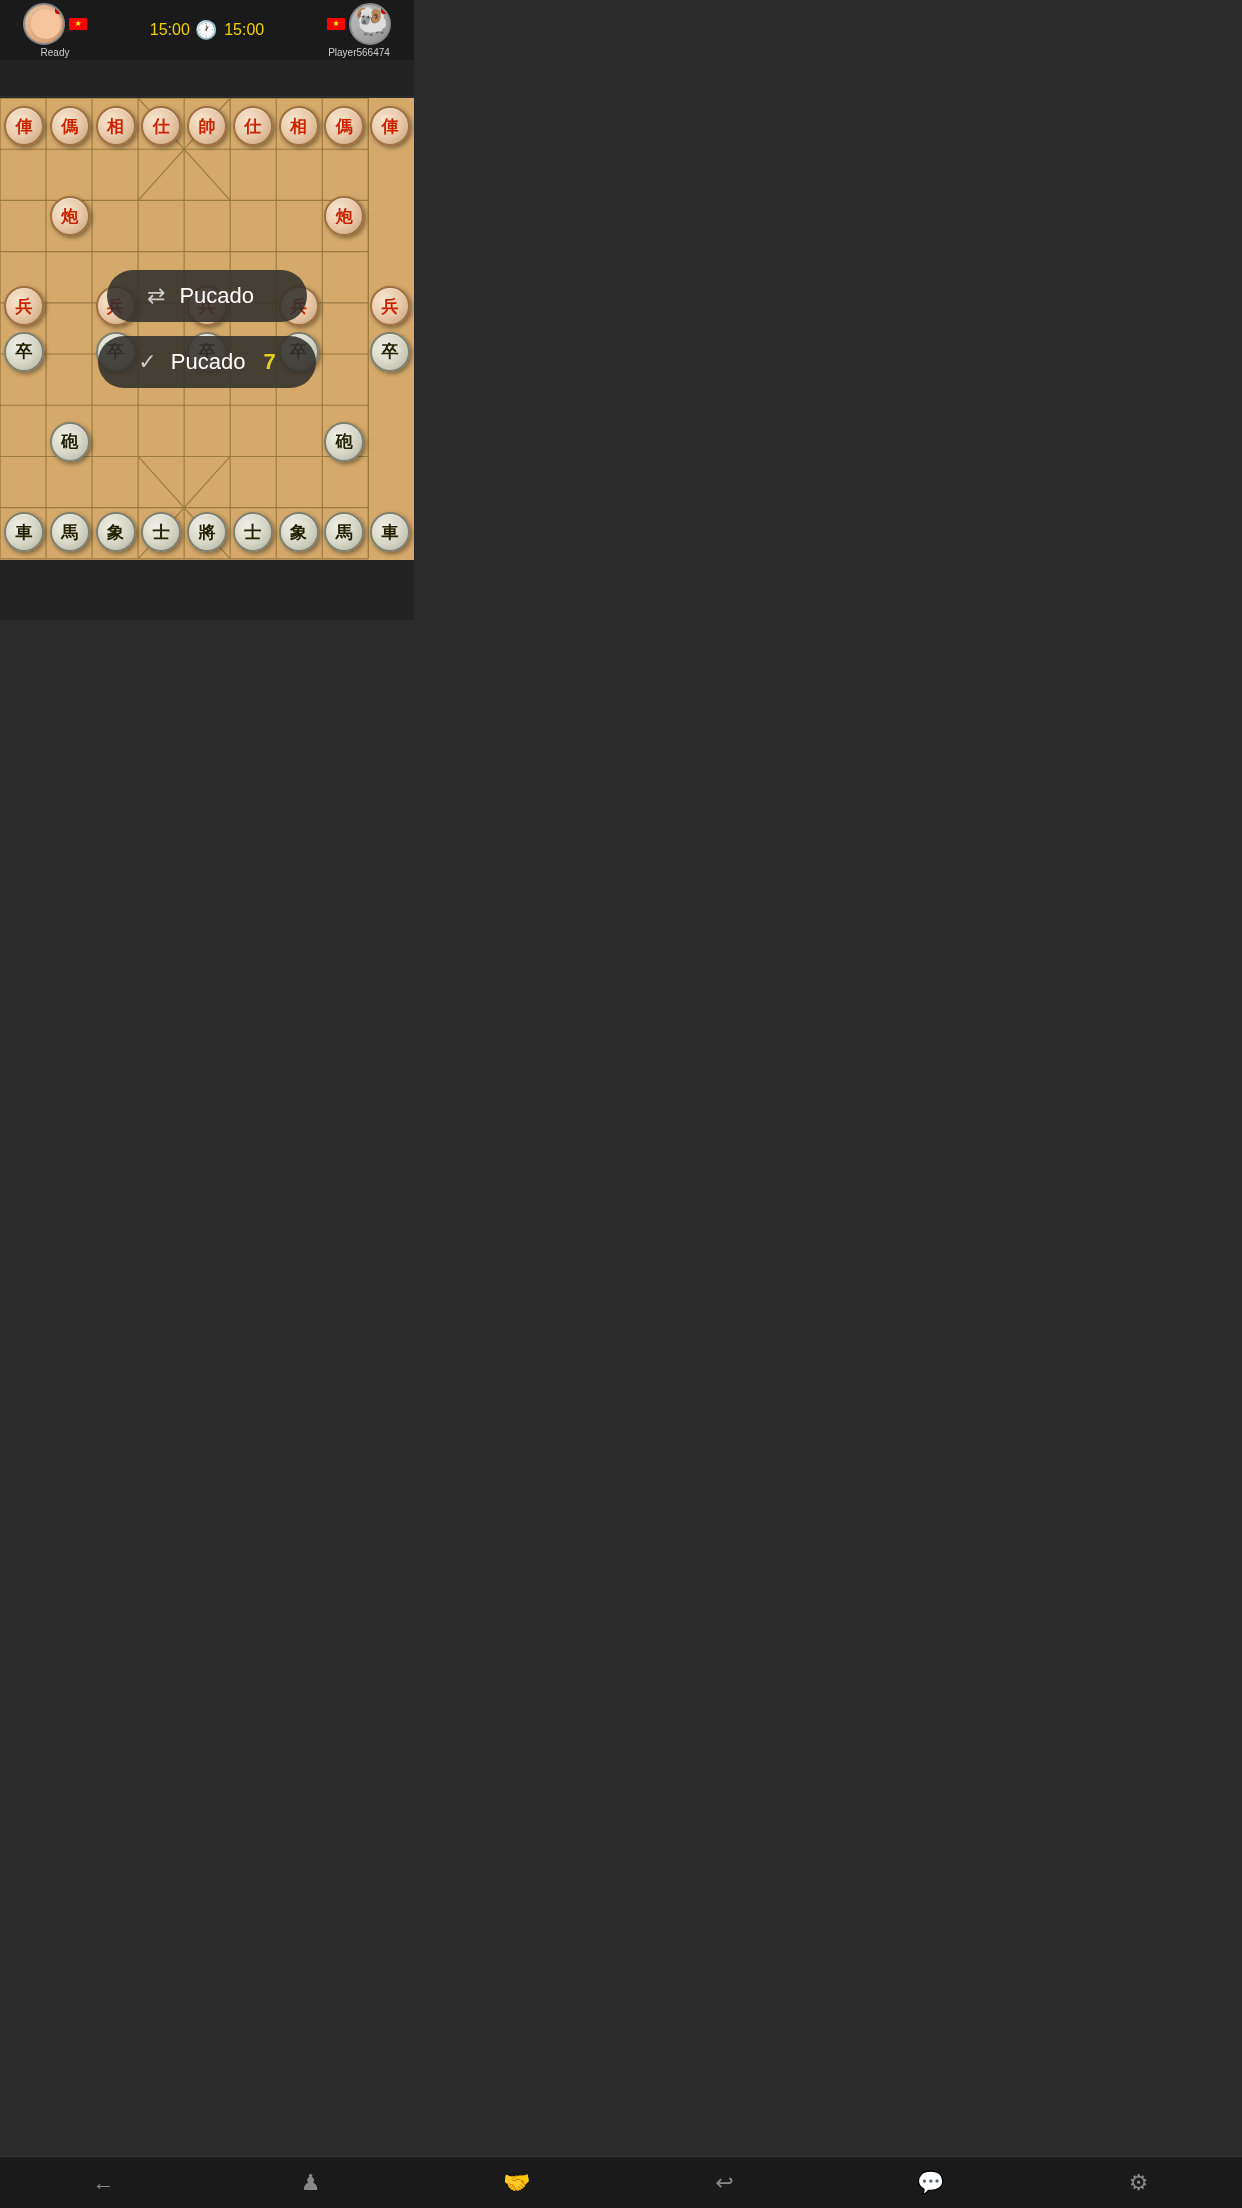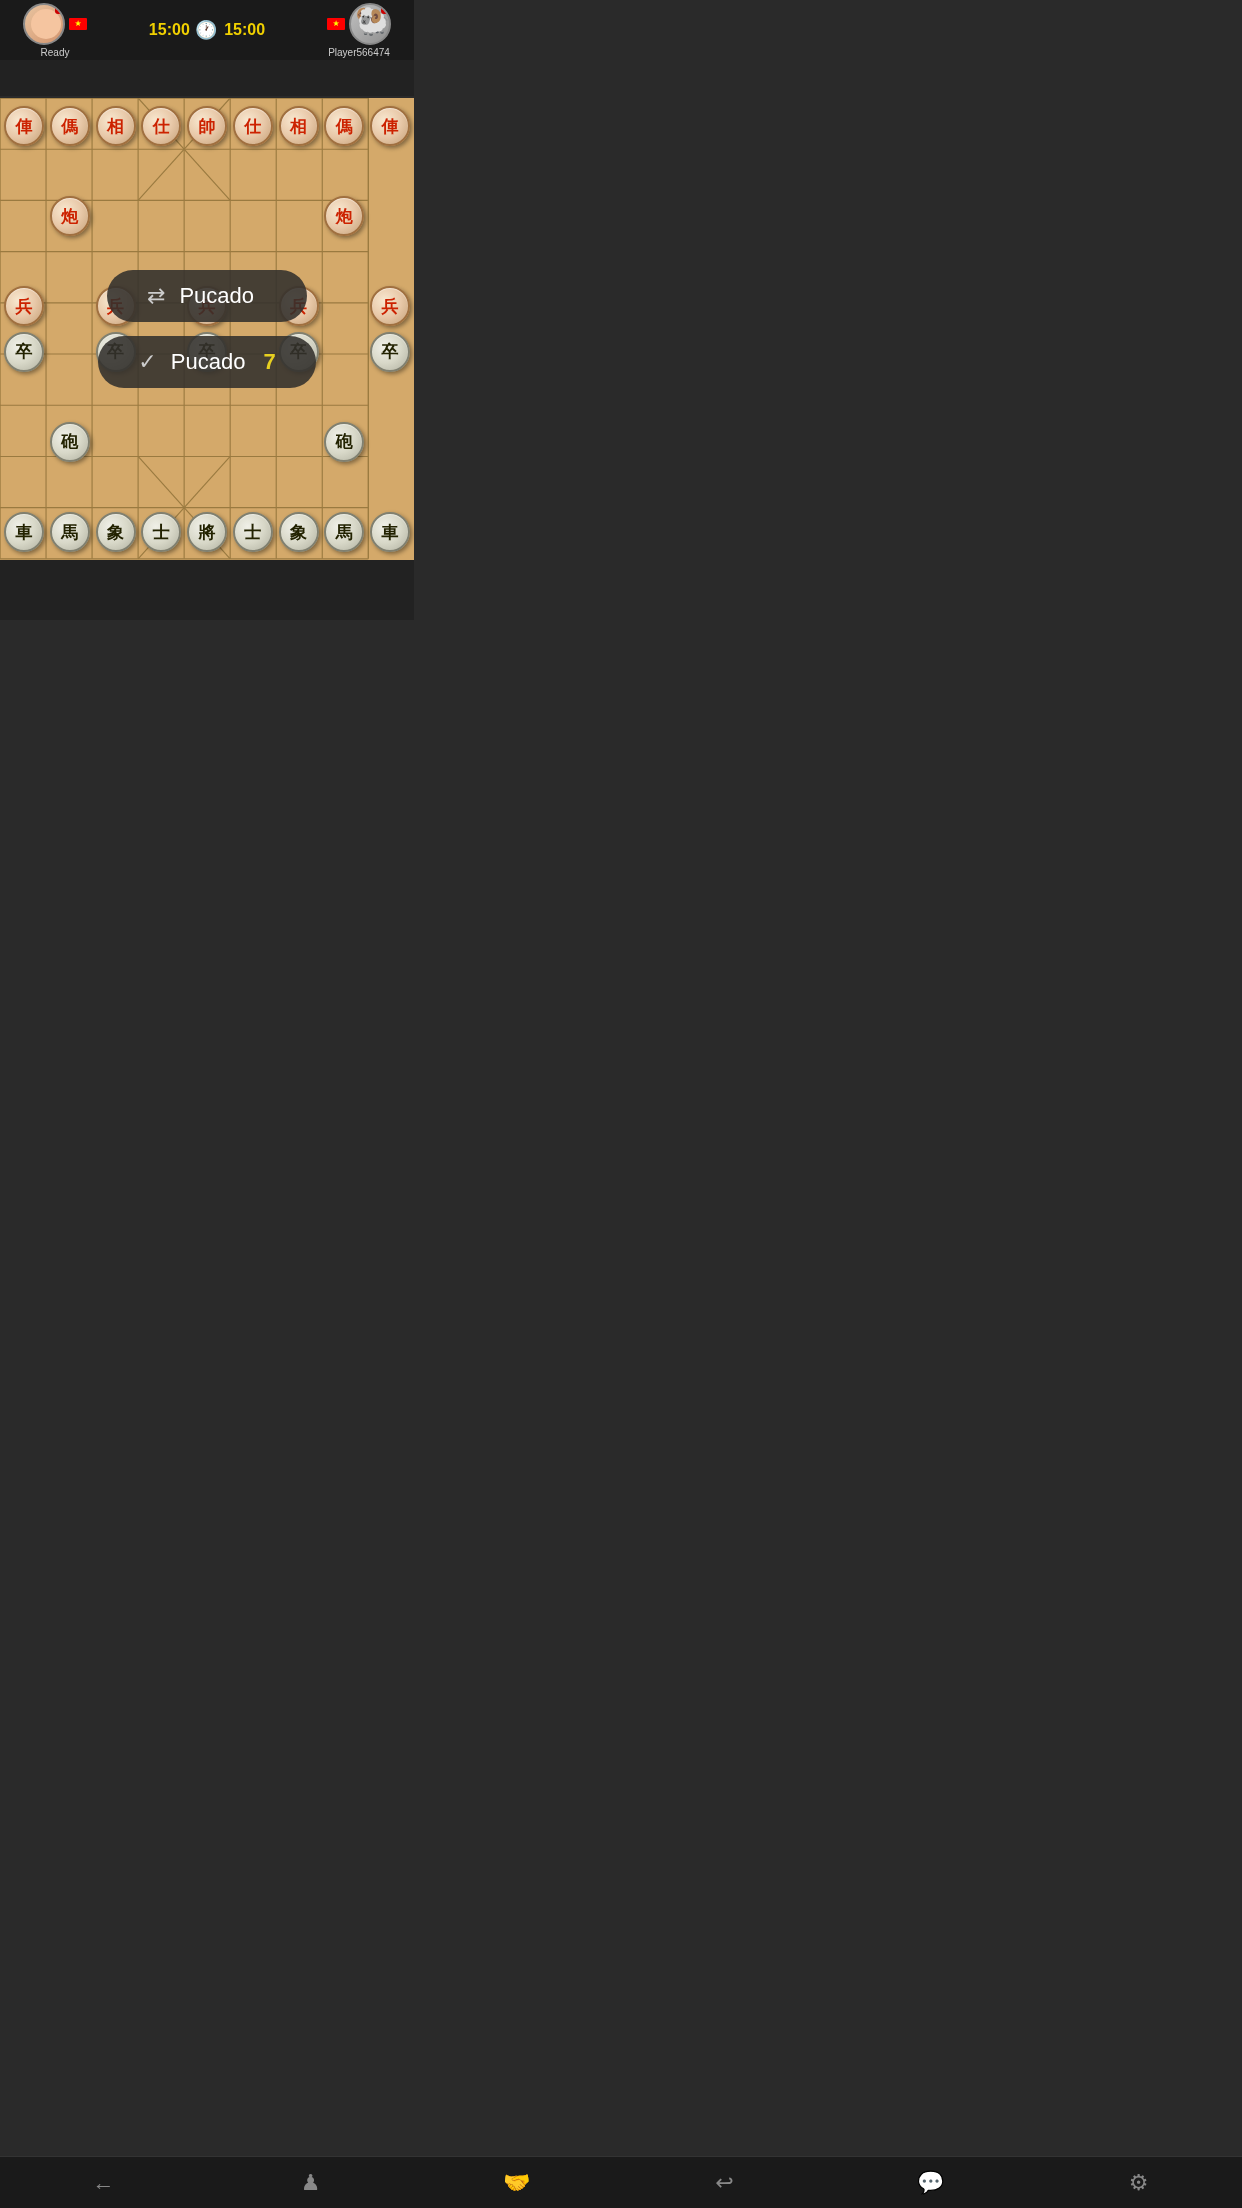--- a/index.html
+++ b/index.html
@@ -111,21 +111,21 @@
       display: flex;
       align-items: center;
       gap: 6px;
       flex: 1;
       justify-content: center;
     }
 
     .timer-text {
       color: #f0d000;
       font-size: 16px;
-      font-weight: bold;
+      font-weight: normal;
     }
 
     .timer-icon {
       font-size: 18px;
     }
 
     
     .board-container {
       position: relative;
       width: 100%;

